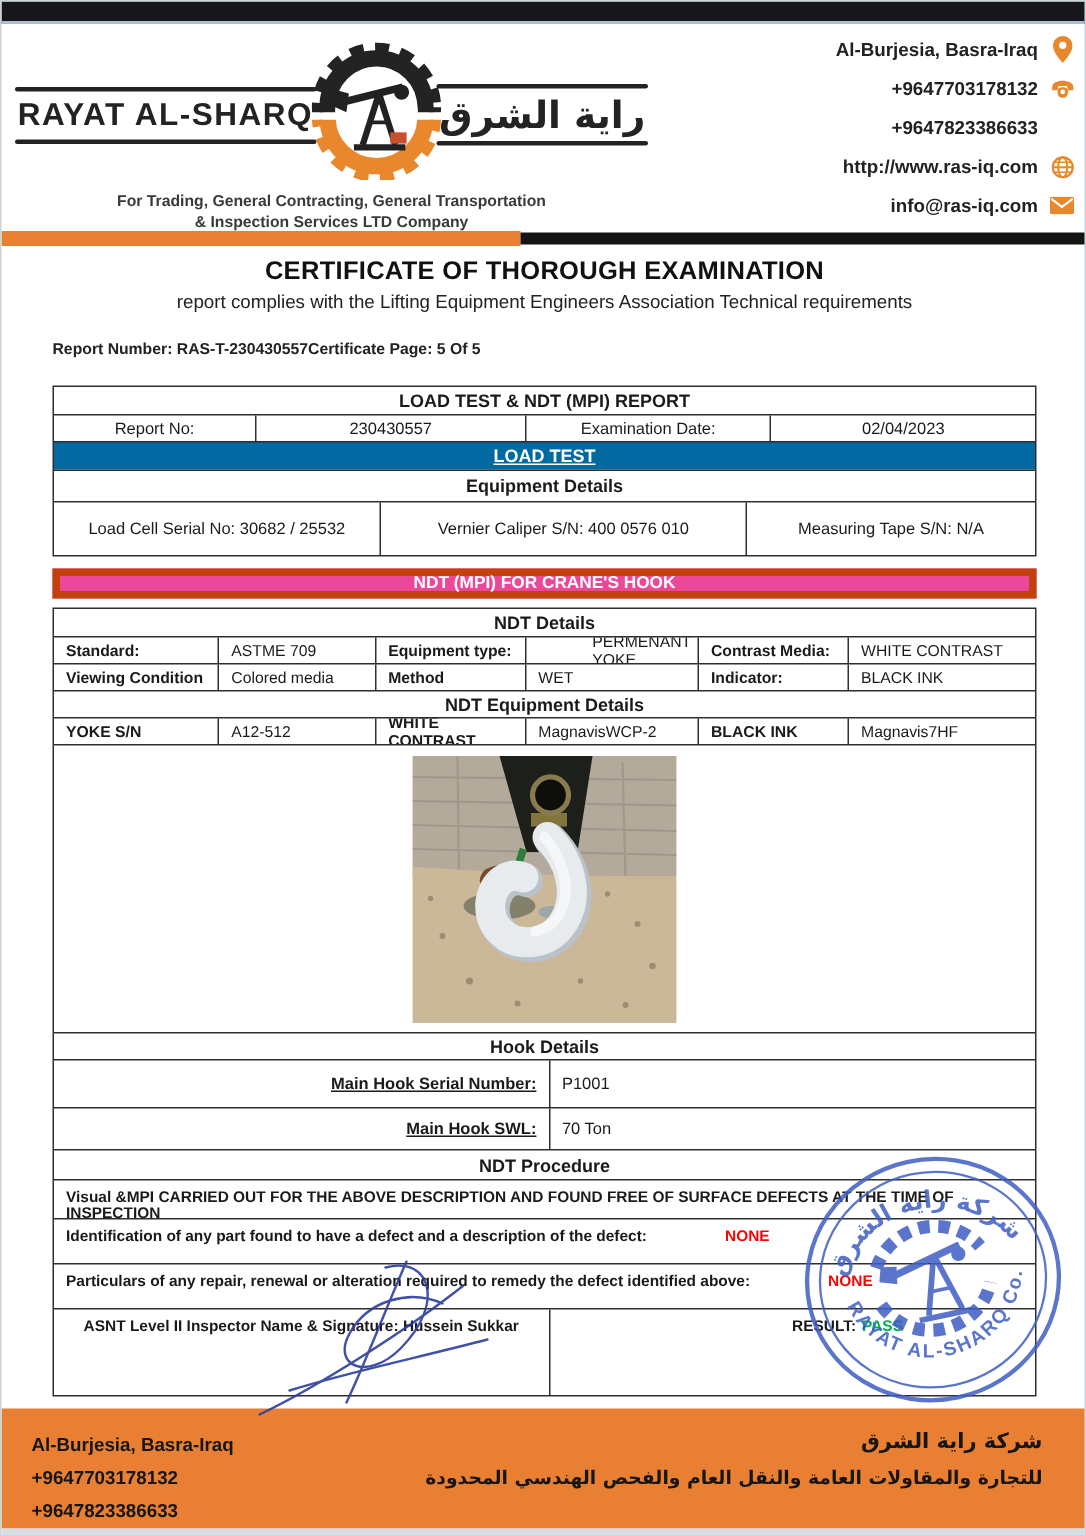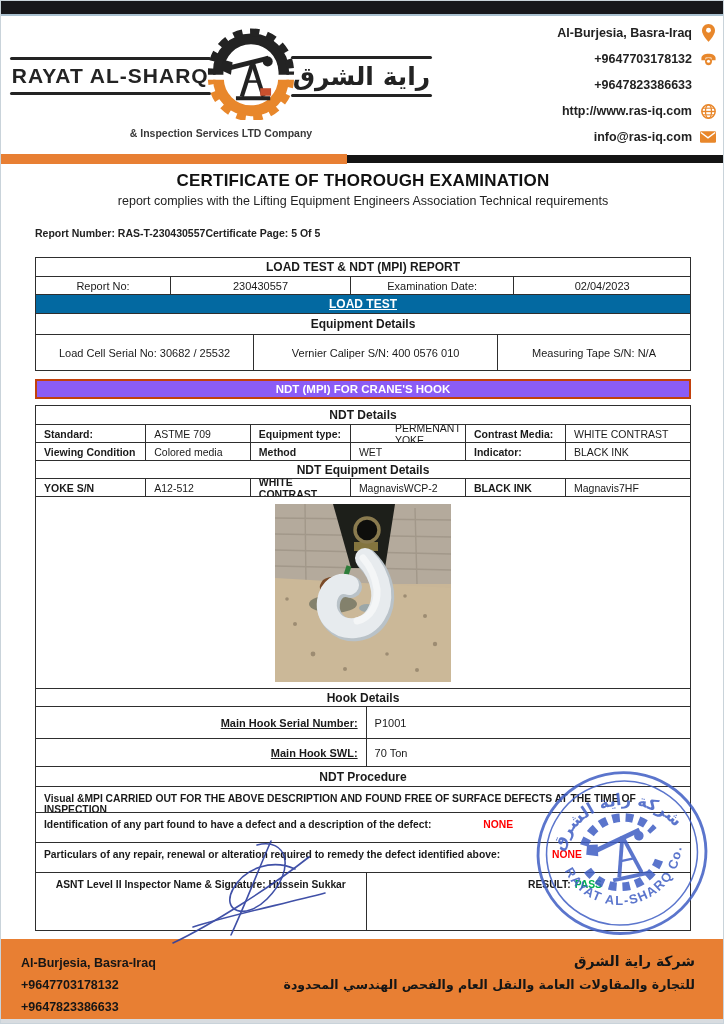--- a/index.html
+++ b/index.html
@@ -52,21 +52,21 @@
   .c-left { justify-content:flex-start; padding-left:8px; }
   .c-right { justify-content:flex-end; padding-right:8px; }
   .bold { font-weight:bold; }
   .fs10 { font-size:10.5px; }
   .fs11 { font-size:11px; }
   .red { color:#ff0000; font-weight:bold; margin-left:4px;padding-left:48px; }
   .green { color:#00b050; font-weight:bold; margin-left:4px; }
   .underline { text-decoration:underline; }
 
   
-  .banner { position:absolute; left:34px; width:656px; height:20px; background:#8b5cf6; border:2px solid #c2410c;
+  .banner { position:absolute; left:34px; width:656px; height:20px; background:#ec4899; border:5px solid #c2410c;
             color:#fff; font-weight:bold; font-size:11.5px; display:flex; align-items:center; justify-content:center; }
 
   
   .photo-cell { width:100%; justify-content:center; padding:7px 0; }
   .photo-frame { width:176px; height:178px; }
 
   
   .proc-text { font-size:10.3px; font-weight:bold; align-items:flex-start; padding-top:6px; }
 
   
@@ -128,20 +128,21 @@
             </g>
           </svg>
         </div>
         <div class="logo-side">
           <div class="logo-line"></div>
           <div class="logo-ar ar">راية الشرق</div>
           <div class="logo-line"></div>
         </div>
       </div>
       <div class="tagline">
+        <div>For Trading, General Contracting, General Transportation</div>
         <div>&amp; Inspection Services LTD Company</div>
       </div>
     </div>
 
     <div class="contacts">
       <div class="contact-row">
         <span>Al-Burjesia, Basra-Iraq</span>
         <span class="contact-icon">
           <svg viewBox="0 0 16 22" width="13" height="18">
               <path d="M8,0 C3.6,0 0,3.6 0,8 c0,6 8,14 8,14 s8,-8 8,-14 C16,3.6 12.4,0 8,0 Z" fill="#E8872B"></path>

